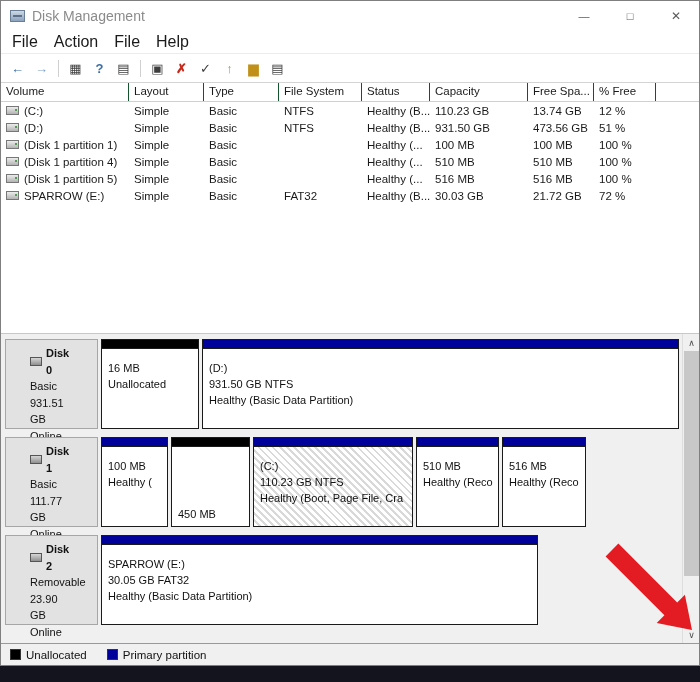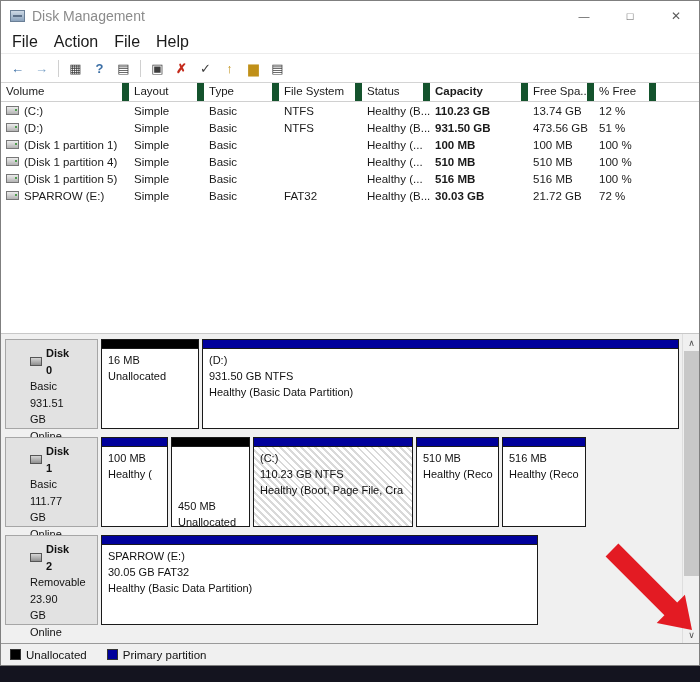--- a/index.html
+++ b/index.html
@@ -35,47 +35,47 @@
     font-size:13px; color:#444; }
   .tb-sep { width:1px; height:17px; background:#d0d0d0; margin:0 4px; }
   .c-blue { color:#3a6ea5; font-weight:bold; }
   .c-blue-light { color:#7da3c8; font-weight:bold; }
   .c-red { color:#c42b1c; font-weight:bold; }
   .c-gold { color:#c09018; font-weight:bold; }
   .c-dark { color:#3d3d3d; }
   
   .list-pane { height:250px; flex:0 0 auto; background:#fff; overflow:hidden; }
   .hdr { display:flex; height:19px; border-bottom:1px solid #d0d0d0; }
-  .hcell { font-size:11.5px; color:#1a1a1a; padding:2px 5px; border-right:7px solid #14532d;
+  .hcell { font-size:11.5px; color:#1a1a1a; padding:2px 5px; border-right:1px solid #14532d;
     white-space:nowrap; overflow:hidden; flex:0 0 auto; }
   .vrow { display:flex; height:17px; align-items:center; }
   .vcell { font-size:11.5px; color:#1a1a1a; padding:0 5px; white-space:nowrap; overflow:hidden; flex:0 0 auto;
     display:flex; align-items:center; }
   .w-volume{width:128px;} .w-layout{width:75px;} .w-type{width:75px;} .w-fs{width:83px;}
-  .w-status{width:68px;} .w-cap{width:98px;font-weight:bold;} .w-free{width:66px;} .w-pct{width:62px;}
+  .w-status{width:68px;} .w-cap{width:98px;} .w-free{width:66px;} .w-pct{width:62px;}
   .w-fill{flex:1 1 auto; border-right:none;}
   .drive-ico { width:13px; height:9px; flex:0 0 auto; border:1px solid #777;
     background:linear-gradient(#ececec,#b3b3b3); margin-right:5px; position:relative; }
   .drive-ico::after{ content:""; position:absolute; right:1px; top:2px; width:2px; height:2px; background:#4f9d4f; }
   
   .graph-pane { flex:1 1 auto; position:relative; background:#f0f0f0; border-top:1px solid #c8c8c8; overflow:hidden; }
   .disk-area { position:absolute; left:0; top:0; right:17px; bottom:0; padding:5px 3px 0 4px; overflow:hidden; }
   .disk-row { display:flex; height:90px; margin-bottom:8px; }
   .disk-hdr { width:93px; flex:0 0 auto; background:#e2e2e2; border:1px solid #a6a6a6;
     padding:5px 24px; font-size:11px; line-height:1.5; color:#111; margin-right:3px; }
   .disk-title { display:flex; align-items:center; gap:4px; font-weight:bold; }
   .disk-ico { width:14px; height:9px; border:1px solid #555; background:linear-gradient(#d6d6d6,#8f8f8f); }
   .parts { flex:1 1 auto; display:flex; }
   .part { border:1px solid #1a1a1a; background:#fff; height:90px; display:flex; flex-direction:column;
     margin-right:3px; flex:0 0 auto; }
   .part.fill { flex:1 1 auto; margin-right:0; }
   .bar { height:9px; border-bottom:1px solid #1a1a1a; flex:0 0 auto; }
   .bar.primary { background:#00009b; }
   .bar.unalloc { background:#000000; }
-  .pbody { flex:1 1 auto; padding:4px 6px; font-size:11px; line-height:1.45; color:#111;
+  .pbody { flex:1 1 auto; padding:12px 6px; font-size:11px; line-height:1.45; color:#111;
     white-space:nowrap; overflow:hidden; }
   .part.selected .pbody {
     background:repeating-linear-gradient(45deg,#ffffff 0px,#ffffff 3px,#d9d9d9 3px,#d9d9d9 5px);
   }
   
   .vscroll { position:absolute; right:0; top:0; bottom:0; width:17px; background:#f0f0f0;
     border-left:1px solid #dedede; }
   .sb-btn { position:absolute; left:0; width:17px; height:17px; display:flex; align-items:center;
     justify-content:center; font-size:9px; color:#505050; background:#f0f0f0; }
   .sb-btn.up { top:0; }

